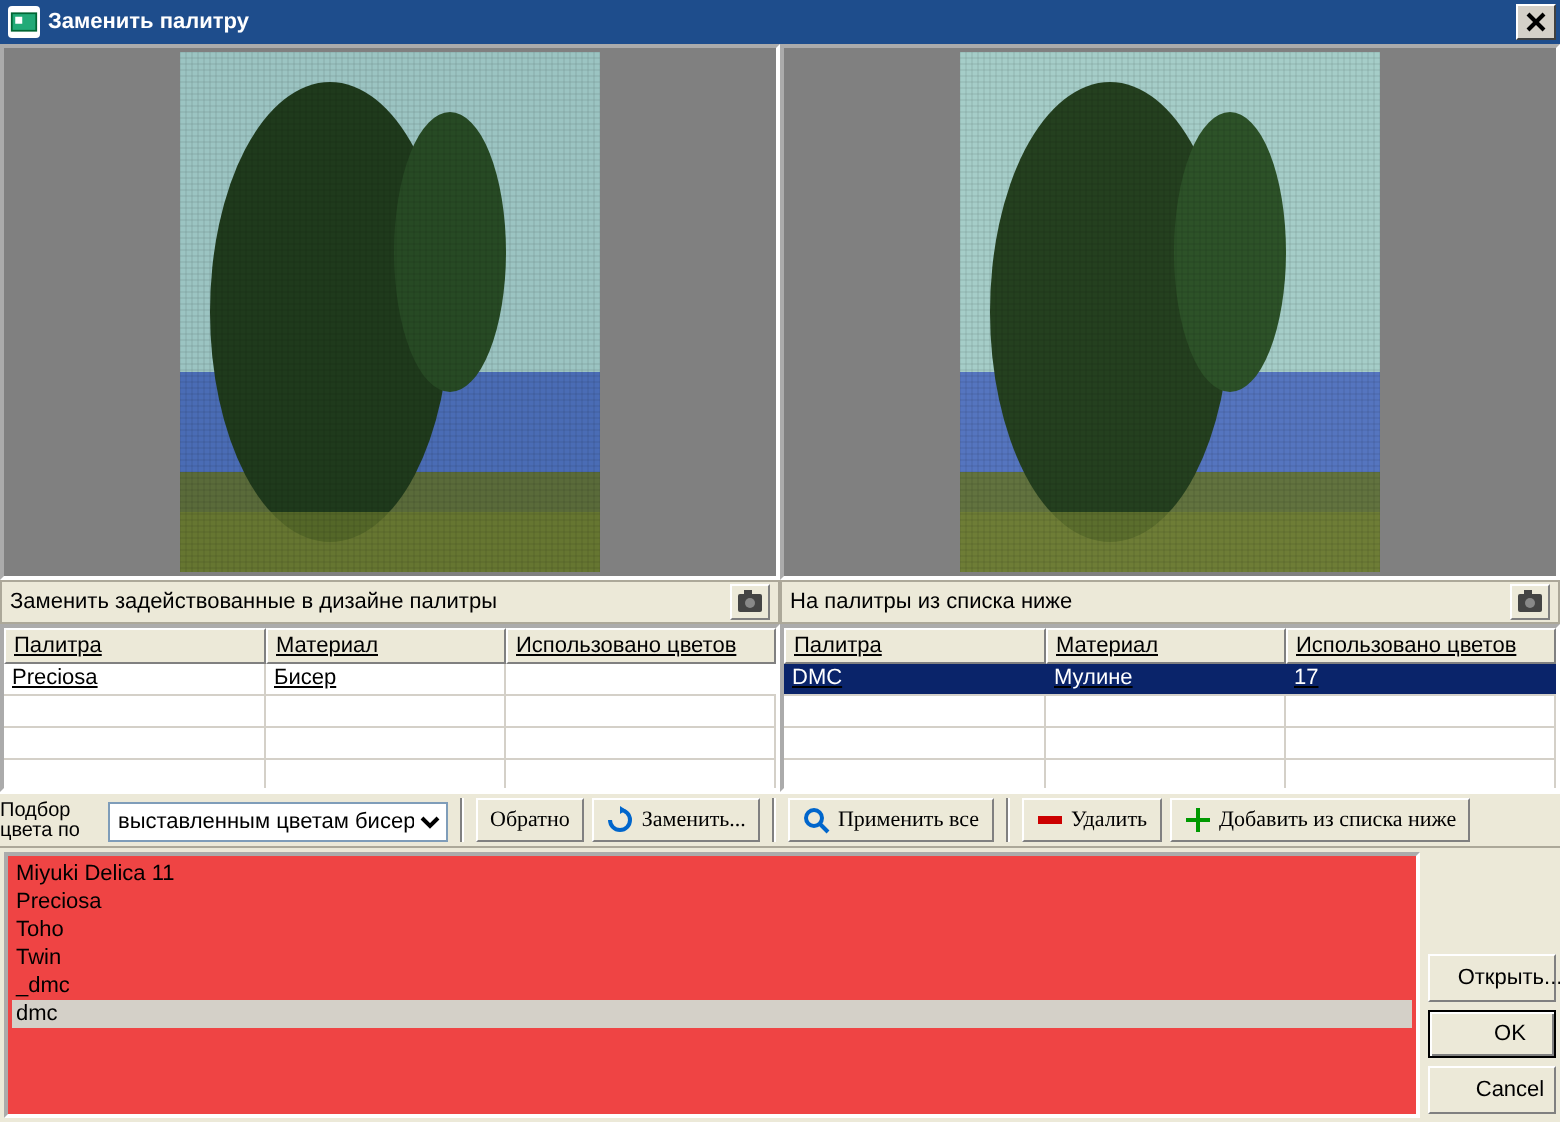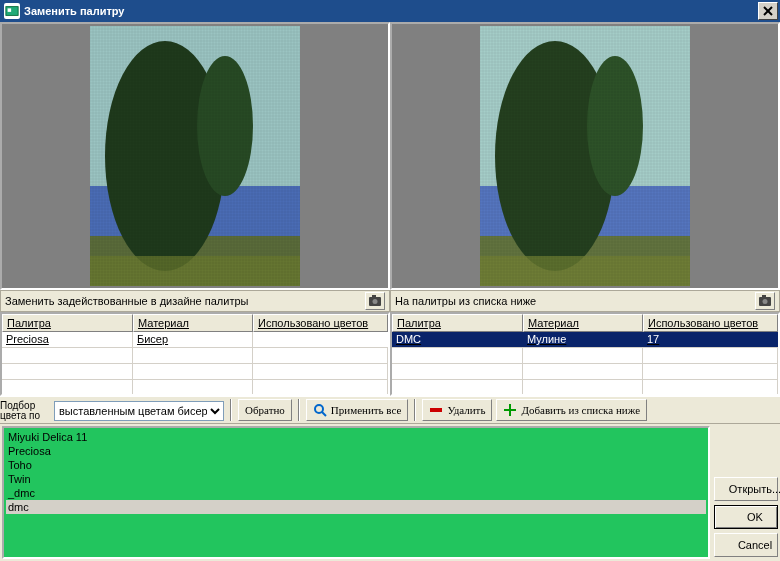--- a/index.html
+++ b/index.html
@@ -185,21 +185,21 @@
   .btn .ic { width: 14px; height: 14px; display: flex; align-items: center; justify-content: center; }
   
   .bottom-area {
     flex: 1;
     display: flex;
     gap: 4px;
     padding: 2px;
   }
   .listbox {
     flex: 1;
-    background: #22c55e;
+    background: #ef4444;
     border: 2px inset #fff;
     padding: 2px;
     overflow: auto;
   }
   .listbox-item {
     padding: 0 2px;
     height: 14px;
     line-height: 14px;
     cursor: pointer;
   }
@@ -372,20 +372,29 @@
 
   <div class="toolbar">
     <div class="toolbar-label">Подбор цвета по</div>
     <select class="combo" style="width:170px">
       <option>выставленным цветам бисера</option>
     </select>
     <div class="sep"></div>
     <button class="btn">
       <span>Обратно</span>
     </button>
+    <button class="btn">
+      <span class="ic">
+          <svg width="14" height="14" viewBox="0 0 14 14">
+            <path d="M7 2 A5 5 0 1 1 2 7" fill="none" stroke="#06c" stroke-width="2"></path>
+            <polygon points="7,0 7,4 10,2" fill="#06c"></polygon>
+          </svg>
+        </span>
+      <span>Заменить...</span>
+    </button>
     <div class="sep"></div>
     <button class="btn">
       <span class="ic">
           <svg width="14" height="14" viewBox="0 0 14 14">
             <circle cx="6" cy="6" r="4" fill="none" stroke="#06c" stroke-width="2"></circle>
             <line x1="9" y1="9" x2="13" y2="13" stroke="#06c" stroke-width="2"></line>
           </svg>
         </span>
       <span>Применить все</span>
     </button>

